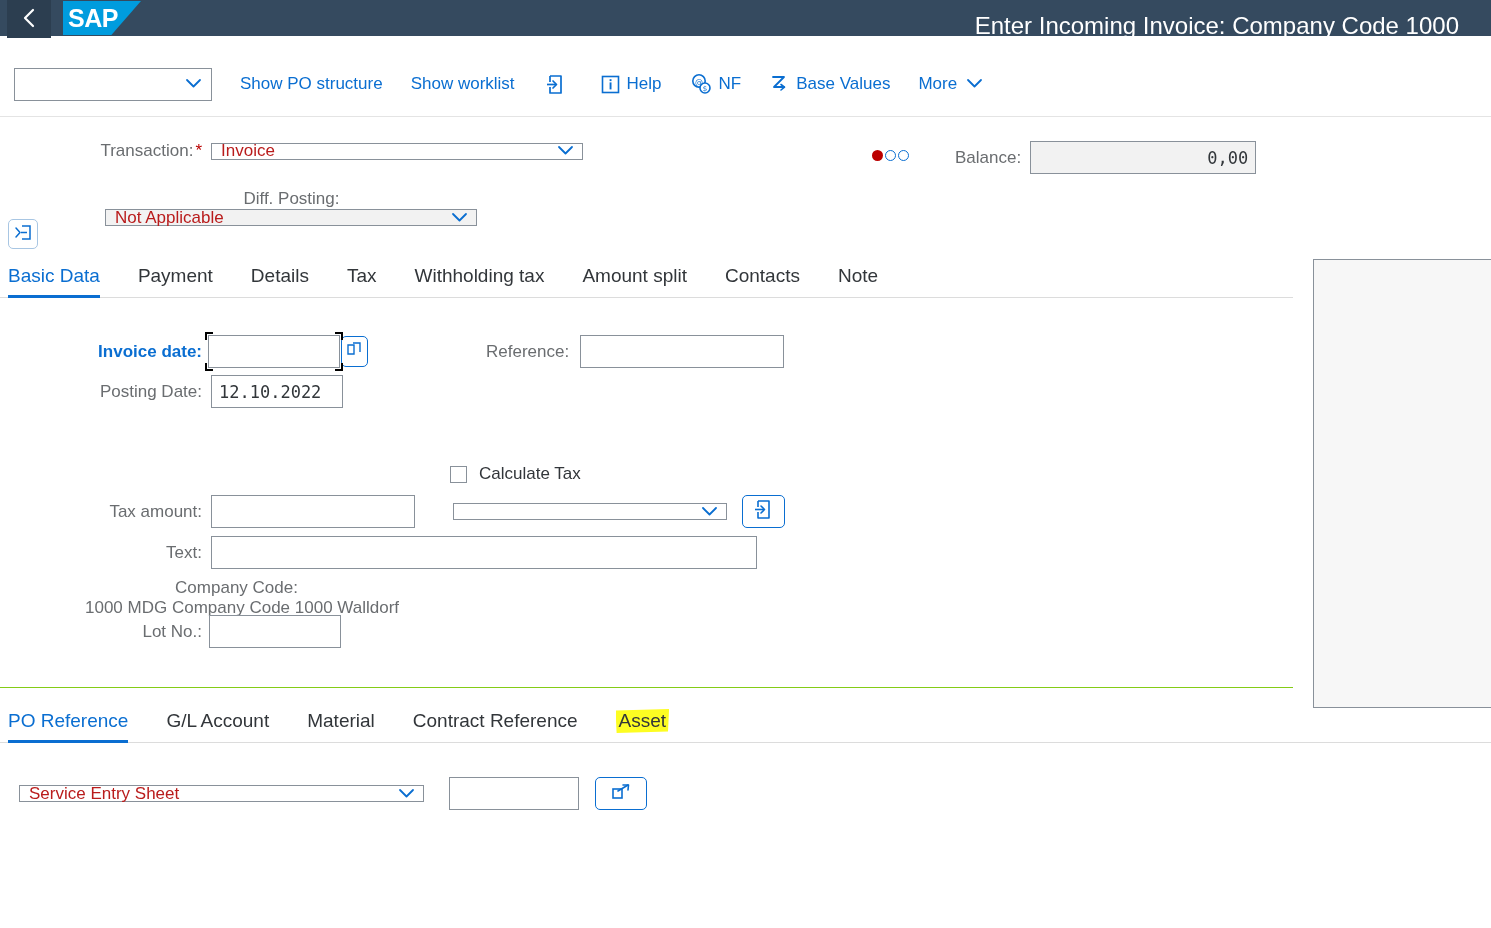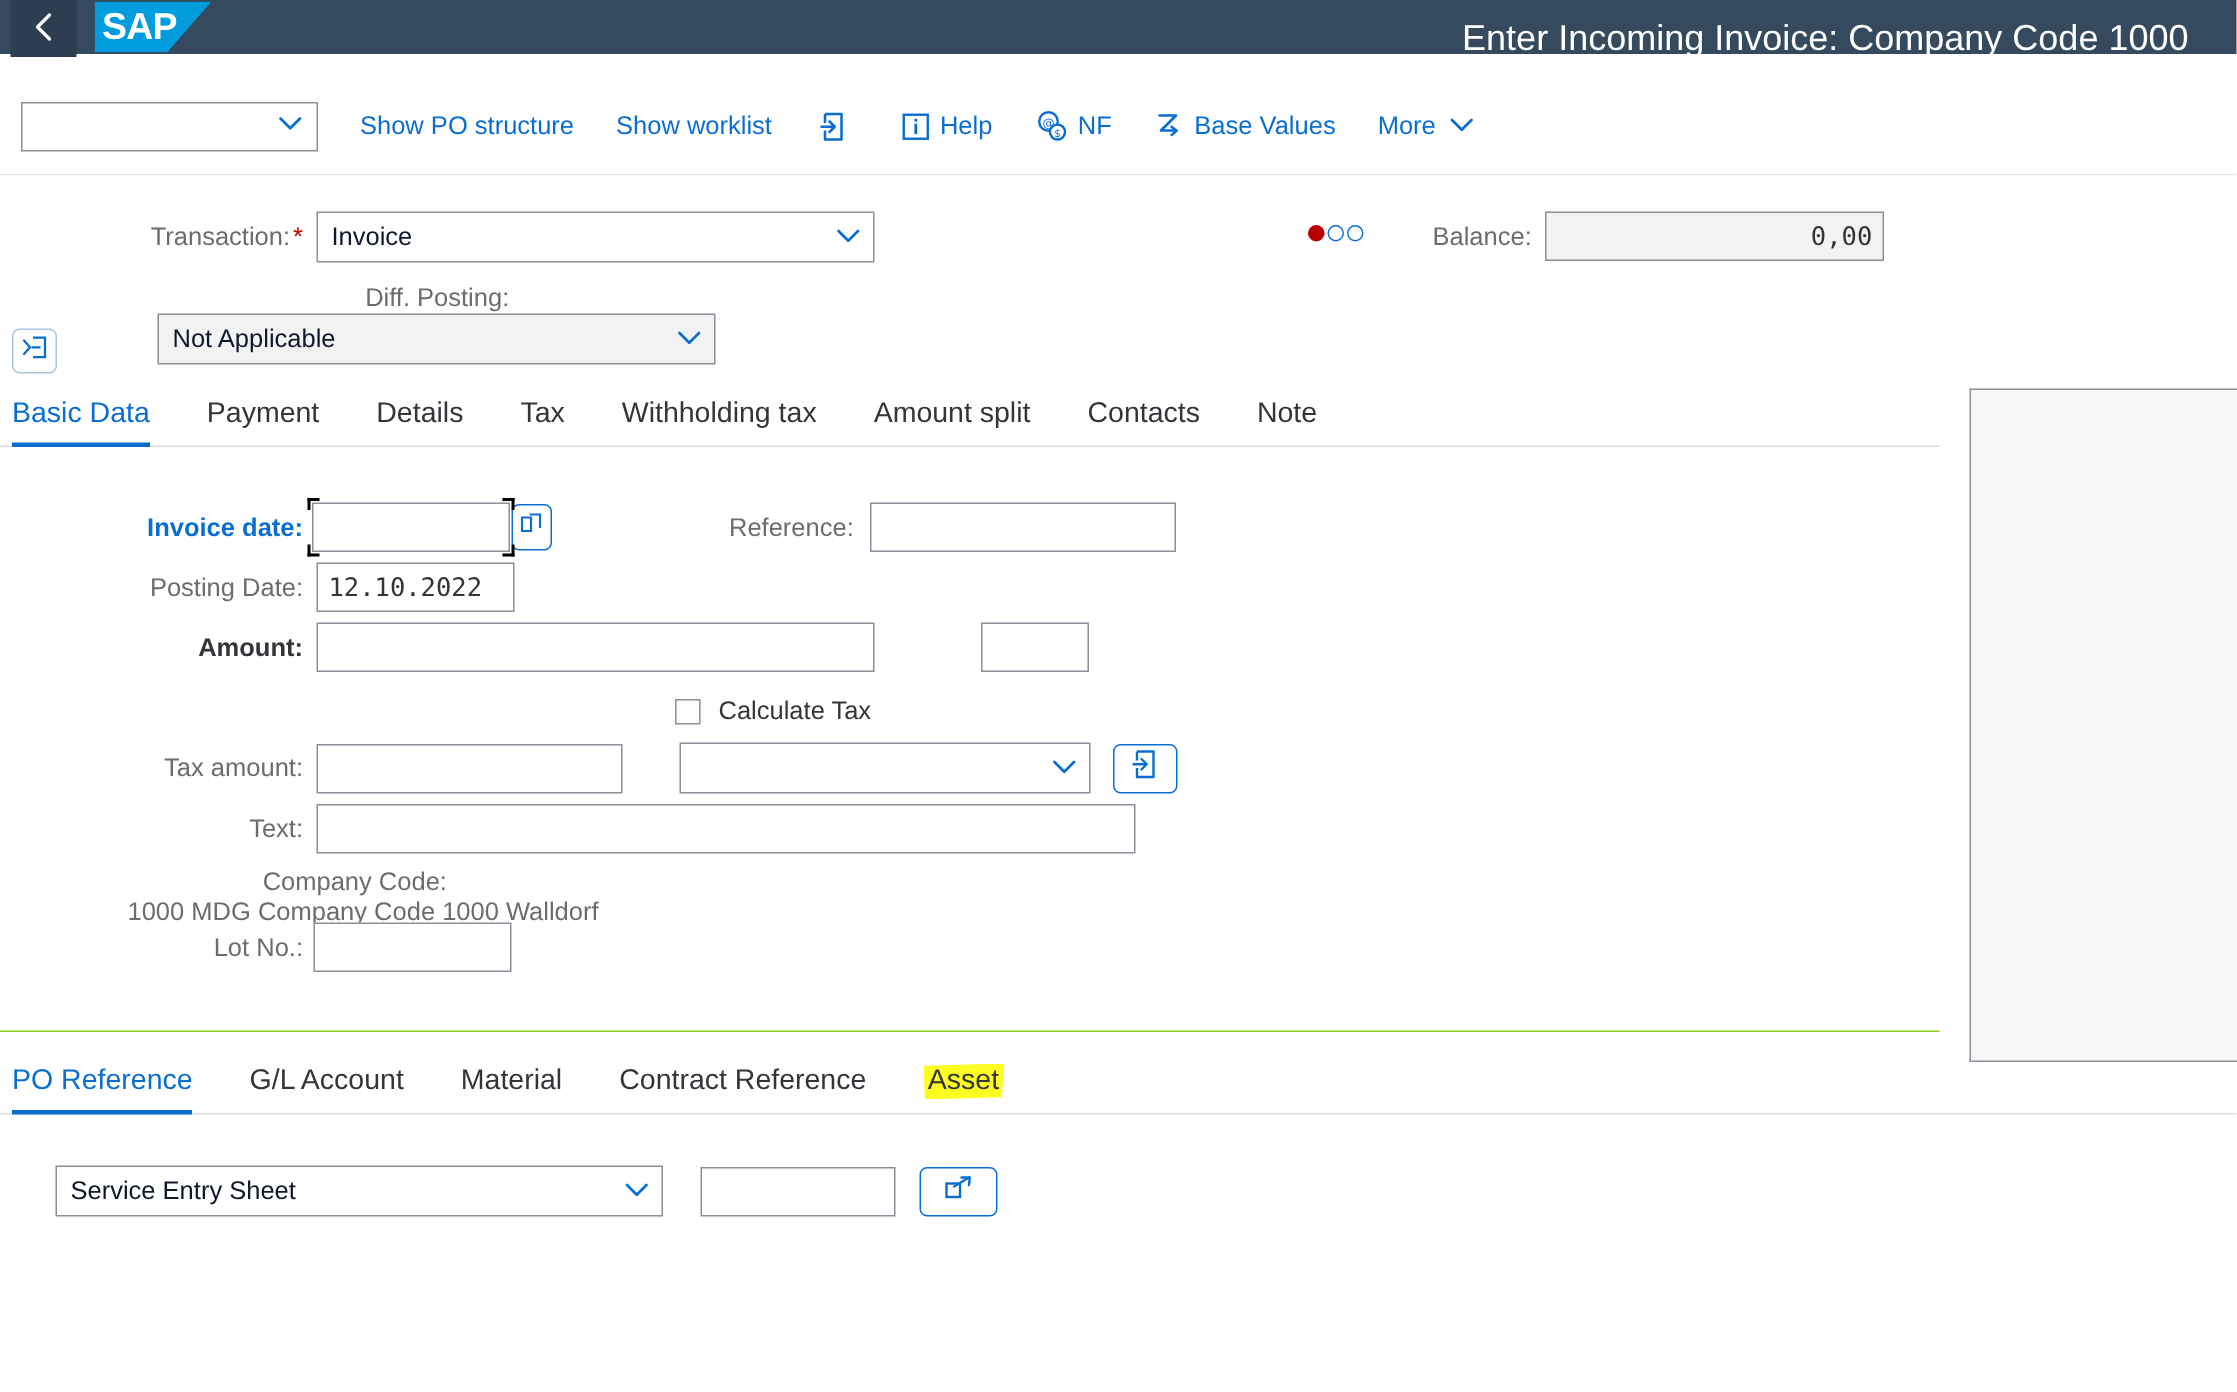--- a/index.html
+++ b/index.html
@@ -81,23 +81,23 @@
 
   .hdr-form { position: absolute; left: 0; top: 0; width: 1491px; height: 100px; }
 
   .fld-row { position: absolute; display: flex; align-items: center; }
   .lbl { color: #6a6d70; font-size: 17px; text-align: right; }
   .lbl.req::after { content: "*"; color: #b00; margin-left: 2px; }
   .lbl.bold { color: #32363a; font-weight: bold; }
   .lbl.emph { color: #0a6ed1; font-weight: bold; }
 
   .sel {
-    height: 34px; border: 1px solid #89919a; background: #fff;
+    height: 17px; border: 1px solid #89919a; background: #fff;
     display: flex; align-items: center;
-    padding: 0 8px 0 9px; font-size: 17px; color: #0f172a;
+    padding: 0 8px 0 9px; font-size: 17px; color: #b91c1c;
     cursor: pointer;
   }
   .sel.disabled { background: #f2f2f2; }
   .sel .val { flex: 1; overflow: hidden; white-space: nowrap; }
 
   .inp {
     height: 33px; border: 1px solid #89919a; background: #fff;
     font-size: 17px; color: #32363a;
     display: flex; align-items: center; padding: 0 7px;
     font-family: "DejaVu Sans Mono", monospace;
@@ -342,25 +342,20 @@
     <div class="fld-row" style="left:486px; top:37px;">
       <div class="lbl">Reference:</div>
       <div class="inp" style="width:204px; margin-left:11px;"></div>
     </div>
 
     <div class="fld-row" style="left:96px; top:77px;">
       <div class="lbl" style="width:106px;">Posting Date:</div>
       <div class="inp" style="width:132px; margin-left:9px;">12.10.2022</div>
     </div>
 
-    <div class="fld-row" style="left:100px; top:117px;">
-      <div class="lbl bold" style="width:102px;">Amount:</div>
-      <div class="inp" style="width:372px; margin-left:9px;"></div>
-      <div class="inp" style="width:72px; margin-left:71px;"></div>
-    </div>
 
     <div class="fld-row" style="left:450px; top:166px;">
       <div class="chkbox"></div>
       <div class="chk-lbl">Calculate Tax</div>
     </div>
 
     <div class="fld-row" style="left:106px; top:197px;">
       <div class="lbl" style="width:96px;">Tax amount:</div>
       <div class="inp" style="width:204px; margin-left:9px;"></div>
       <div class="sel" style="width:274px; margin-left:38px;">
@@ -401,21 +396,21 @@
   <div class="tabbar items-tabbar" style="height:38px; padding-left:8px;">
     <div class="tab active"><span>PO Reference</span></div>
     <div class="tab"><span>G/L Account</span></div>
     <div class="tab"><span>Material</span></div>
     <div class="tab"><span>Contract Reference</span></div>
     <div class="tab"><span class="hl">Asset</span></div>
   </div>
 
   <div class="items-area">
 
-    <div class="fld-row" style="left:37px; top:15px;">
+    <div class="fld-row" style="left:19px; top:15px;">
       <div class="sel" style="width:405px;">
         <span class="val">Service Entry Sheet</span>
         <span>
           <svg width="17" height="11" viewBox="0 0 17 11">
               <polyline points="2,2 8.5,8.5 15,2" fill="none" stroke="#0a6ed1" stroke-width="1.8" stroke-linecap="round" stroke-linejoin="round"></polyline>
             </svg>
         </span>
       </div>
       <div class="inp" style="width:130px; margin-left:25px;"></div>
       <div class="icon-btn strong" style="width:52px; height:33px; margin-left:16px;">

